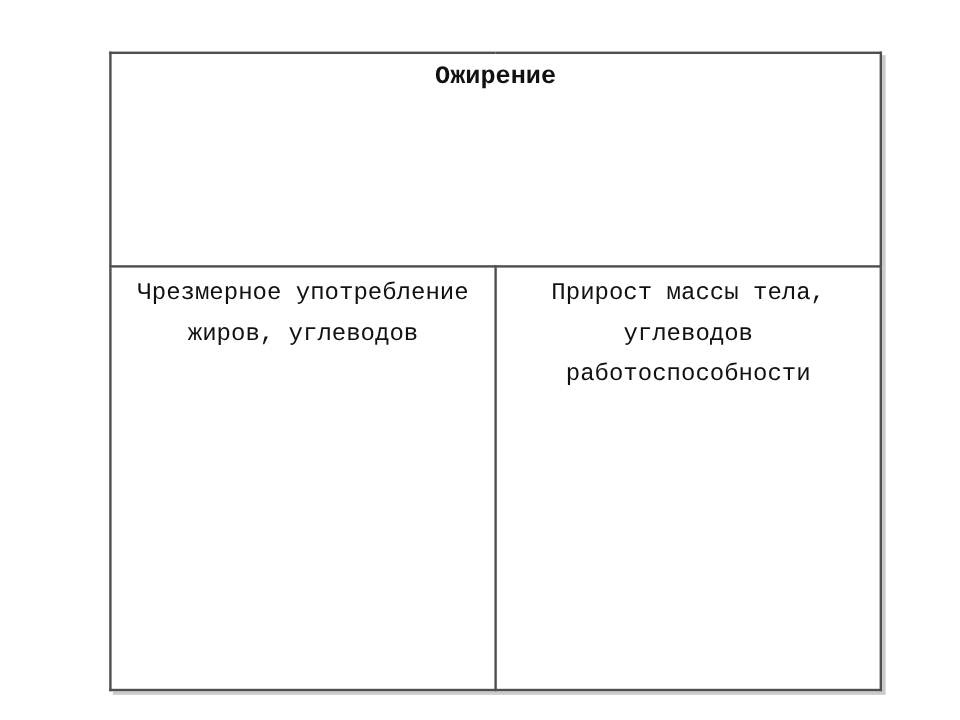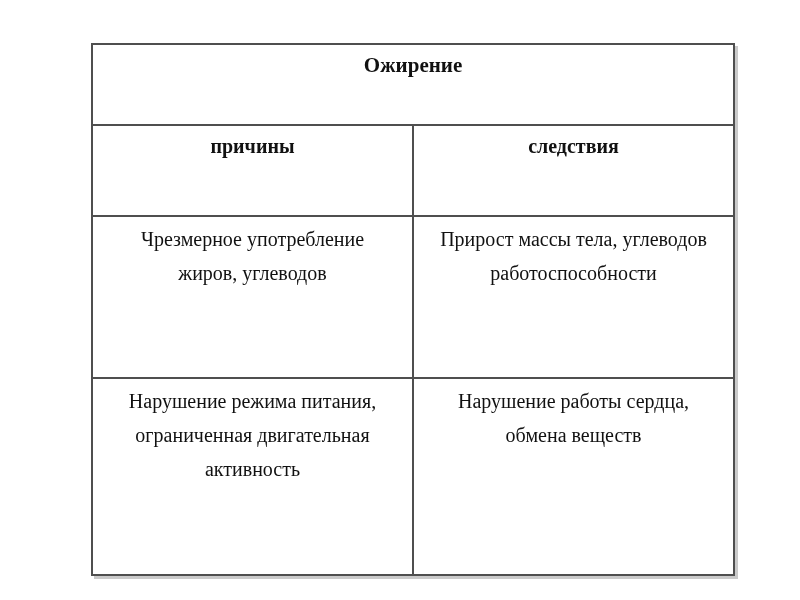--- a/index.html
+++ b/index.html
@@ -19,20 +19,21 @@
   table.obesity {
     position: absolute;
     left: 91px;
     top: 43px;
     width: 644px;
     height: 533px;
     border-collapse: collapse;
     table-layout: fixed;
     background: #ffffff;
     box-shadow: 3px 3px 0 rgba(150,150,150,0.5);
+    font-family: Liberation Mono, monospace;
   }
   table.obesity td, table.obesity th {
     border: 2px solid #4f4f4f;
     vertical-align: top;
     text-align: center;
     padding: 5px 6px 0 6px;
     white-space: pre-line;
     overflow: hidden;
   }
   tr.title-row      { height: 68px;  }
@@ -62,32 +63,21 @@
 <div class="stage">
   <table class="obesity">
     <colgroup>
       <col style="width:50%">
       <col style="width:50%">
     </colgroup>
     <tbody>
       <tr class="title-row">
         <td class="title-cell" colspan="2">Ожирение</td>
       </tr>
-      <tr class="header-row">
-        <th class="col-header">причины</th>
-        <th class="col-header">следствия</th>
-      </tr>
       <tr class="data-row-0">
         <td class="body-cell">Чрезмерное употребление
 жиров, углеводов</td>
         <td class="body-cell">Прирост массы тела, углеводов
 работоспособности</td>
       </tr>
-      <tr class="data-row-1">
-        <td class="body-cell">Нарушение режима питания,
-ограниченная двигательная
-активность</td>
-        <td class="body-cell">Нарушение работы сердца,
-обмена веществ</td>
-      </tr>
     </tbody>
   </table>
 </div>
 
 </body></html>

